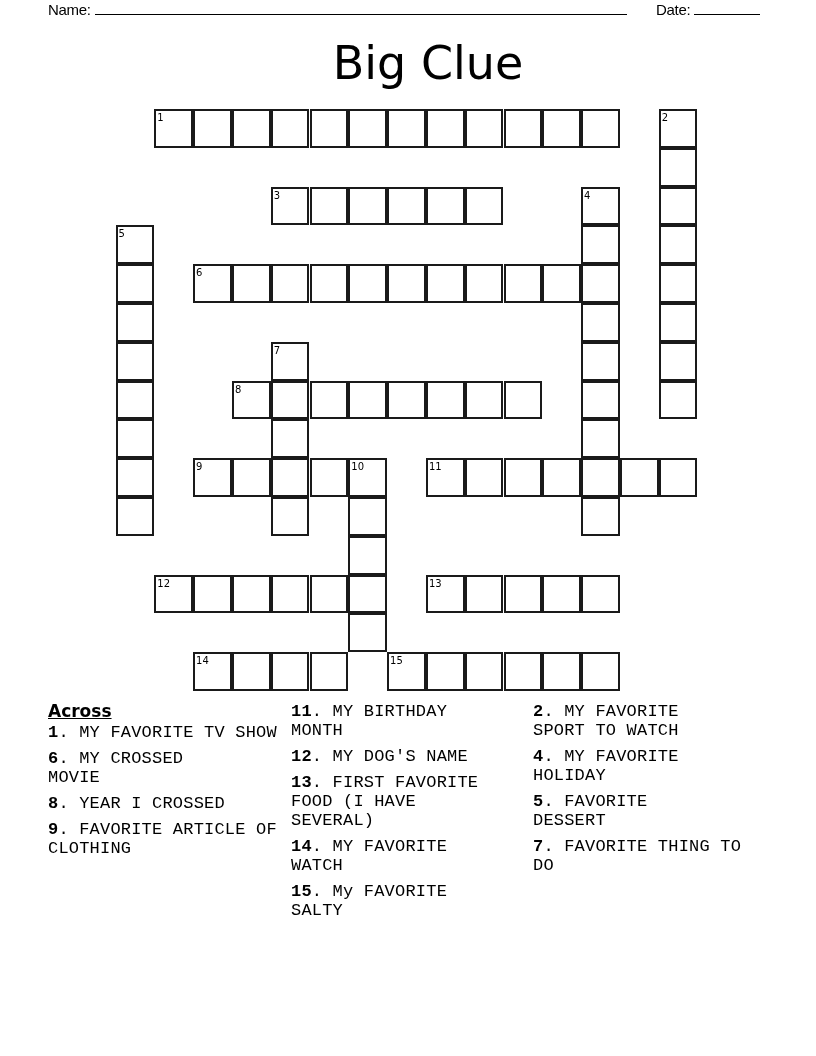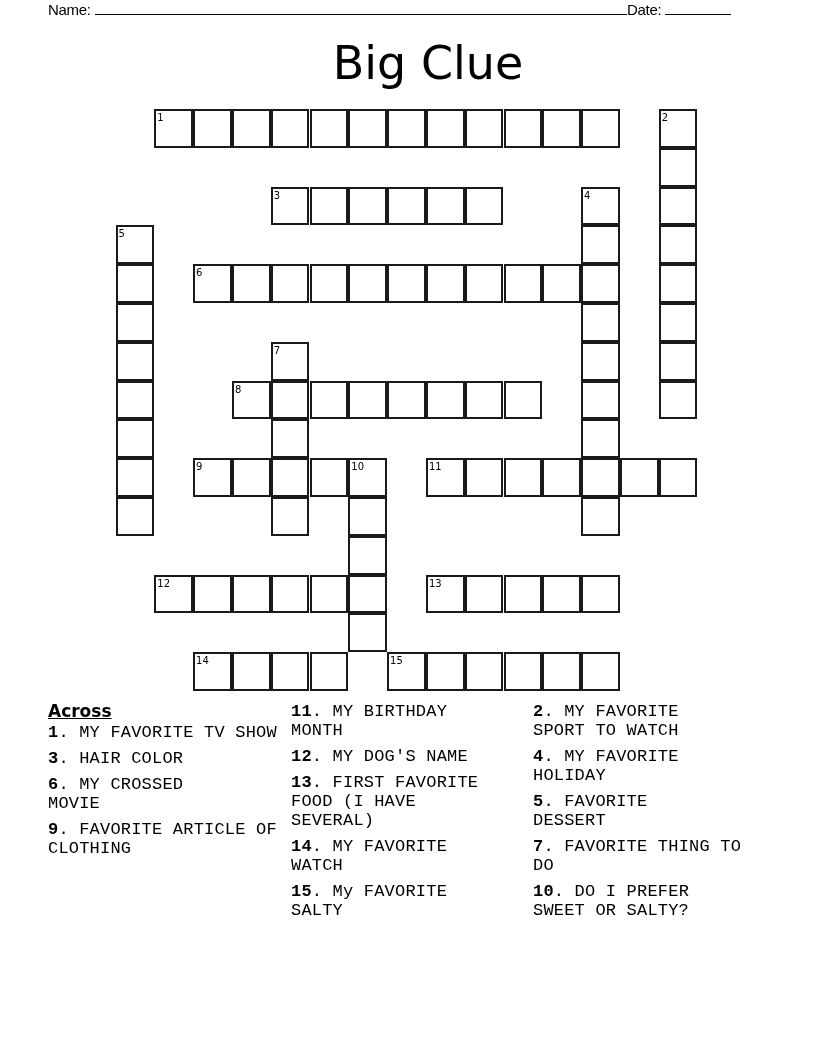--- a/index.html
+++ b/index.html
@@ -1,20 +1,20 @@
 <!DOCTYPE html>
 <html><head>
 <meta charset="utf-8">
 <style>
   html, body { margin: 0; padding: 0; background: #ffffff; }
   body { width: 816px; height: 1056px; position: relative; overflow: hidden; color: #000; }
   .hdr { position: absolute; top: 0; font-family: "Liberation Sans", sans-serif; font-size: 15px; line-height: 18px; letter-spacing: -0.3px; }
   .hdr .line { display: inline-block; border-bottom: 1px solid #000; height: 14px; vertical-align: baseline; margin-left: 4px; }
   #name-row { left: 48px; }
-  #date-row { left: 627px; }
+  #date-row { left: 656px; }
   .title { position: absolute; top: 30px; left: 0; width: 816px; text-align: center; font-family: "DejaVu Sans", sans-serif; font-size: 46px; line-height: 66px; letter-spacing: 0px; margin-left: 20px; }
   .grid { position: absolute; left: 0; top: 0; width: 816px; height: 700px; pointer-events: none; }
   .cell { position: absolute; width: 38.8px; height: 38.8px; box-sizing: border-box; border: 2px solid #1a1a1a; background: #fff; pointer-events: auto; margin-left: -1px; margin-top: -1px; }
   .cell .num { position: absolute; top: 1px; left: 1px; font-family: "DejaVu Sans", sans-serif; font-size: 10px; line-height: 11px; color: #000; }
   .clues-col { position: absolute; top: 702px; font-family: "DejaVu Sans", sans-serif; font-size: 17px; line-height: 19px; }
   .clues-col .heading { font-weight: bold; text-decoration: underline; margin-bottom: 2px; }
   .clue { margin-bottom: 7px; letter-spacing: 0.2px; font-family: Liberation Mono, monospace; }
   .clue .cn { font-weight: bold; }
   #col-across { left: 48px; width: 240px; }
   #col-mid { left: 291px; width: 232px; top: 702px; }
@@ -160,32 +160,31 @@
     <div class="cell" style="left: 426.9px; top: 653.2px;"></div>
     <div class="cell" style="left: 465.7px; top: 653.2px;"></div>
     <div class="cell" style="left: 504.5px; top: 653.2px;"></div>
     <div class="cell" style="left: 543.3px; top: 653.2px;"></div>
     <div class="cell" style="left: 582.1px; top: 653.2px;"></div>
   </div>
 
 <div class="clues-col" id="col-across">
   <div class="heading">Across</div>
   <div class="clue"><span class="cn">1</span><span>. MY FAVORITE TV SHOW</span></div>
-  <div class="clue"><span class="cn">3</span><span>. HAIR COLOR</span></div>
   <div class="clue" style="width:180px"><span class="cn">6</span><span>. MY CROSSED MOVIE</span></div>
+  <div class="clue"><span class="cn">8</span><span>. YEAR I CROSSED</span></div>
   <div class="clue" style="width:245px"><span class="cn">9</span><span>. FAVORITE ARTICLE OF CLOTHING</span></div>
 </div>
 
 <div class="clues-col" id="col-mid">
   <div class="clue" style="width:190px"><span class="cn">11</span><span>. MY BIRTHDAY MONTH</span></div>
   <div class="clue"><span class="cn">12</span><span>. MY DOG'S NAME</span></div>
   <div class="clue" style="width:215px"><span class="cn">13</span><span>. FIRST FAVORITE FOOD (I HAVE SEVERAL)</span></div>
   <div class="clue" style="width:190px"><span class="cn">14</span><span>. MY FAVORITE WATCH</span></div>
   <div class="clue" style="width:190px"><span class="cn">15</span><span>. My FAVORITE SALTY</span></div>
 </div>
 
 <div class="clues-col" id="col-down">
   <div class="clue" style="width:190px"><span class="cn">2</span><span>. MY FAVORITE SPORT TO WATCH</span></div>
   <div class="clue" style="width:180px"><span class="cn">4</span><span>. MY FAVORITE HOLIDAY</span></div>
   <div class="clue" style="width:150px"><span class="cn">5</span><span>. FAVORITE DESSERT</span></div>
   <div class="clue" style="width:215px"><span class="cn">7</span><span>. FAVORITE THING TO DO</span></div>
-  <div class="clue" style="width:200px"><span class="cn">10</span><span>. DO I PREFER SWEET OR SALTY?</span></div>
 </div>
 
 </body></html>

